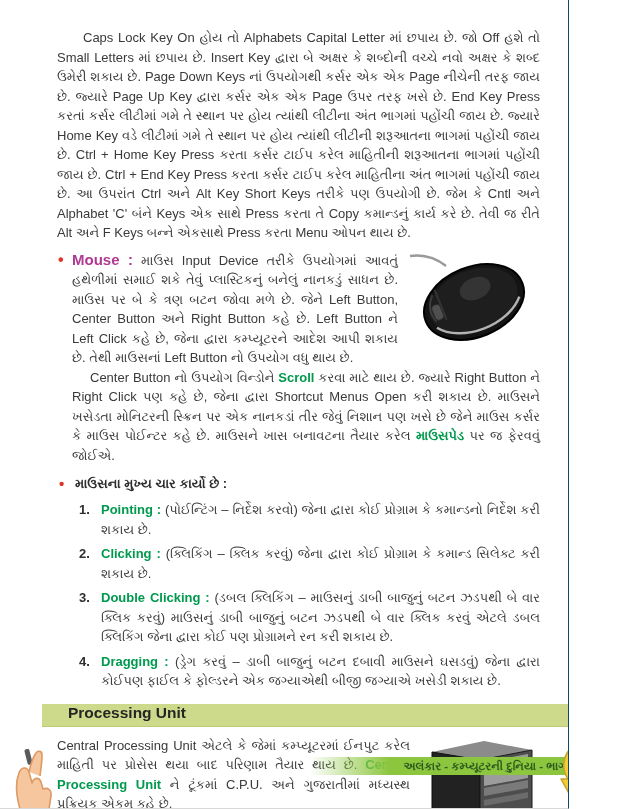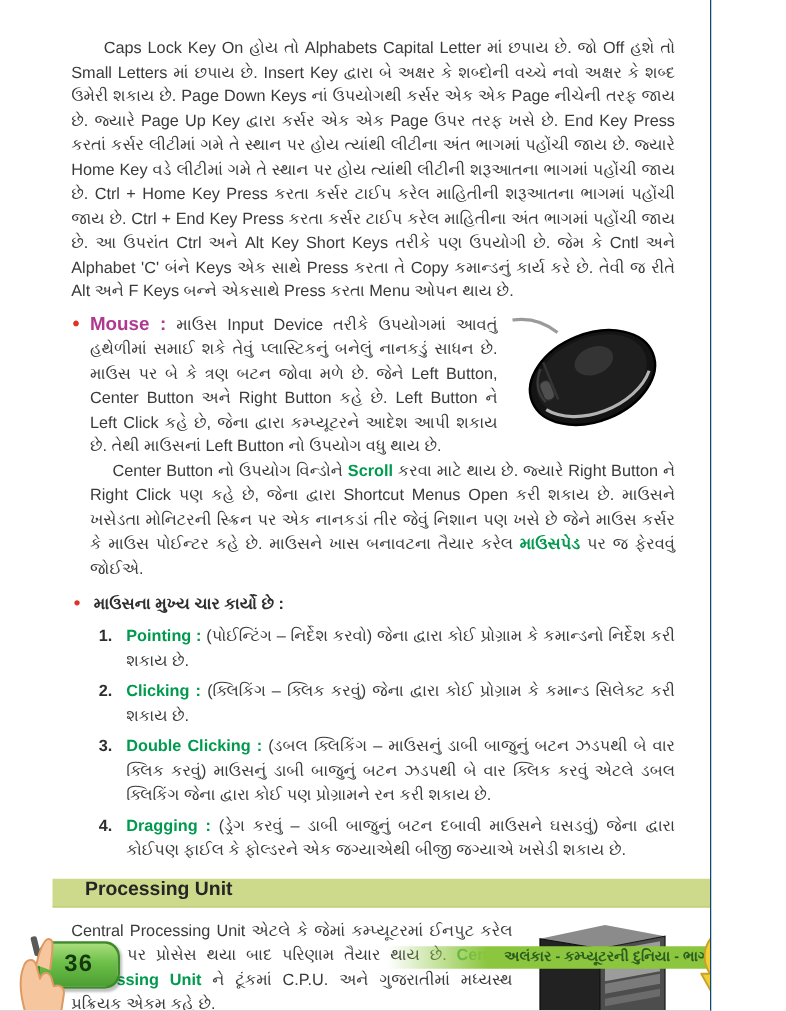--- a/index.html
+++ b/index.html
@@ -162,25 +162,20 @@
     <path d="M33,33 L33,64 A31,31 0 0 1 6,48 Z" fill="#a7abb1"></path>
     <path d="M33,33 L2,33 A31,31 0 0 1 18,6 Z" fill="#a7abb1"></path>
     <circle cx="33" cy="33" r="13" fill="#e9ebed" stroke="#9a9da3" stroke-width="1.5"></circle>
     <circle cx="33" cy="33" r="6" fill="#ffffff" stroke="#8e9196" stroke-width="1.5"></circle>
   </svg>
 
   <svg class="arrow-wrap" viewBox="0 0 26 48" aria-hidden="true">
     <path d="M14,1 C6,10 6,22 12,31 L5,31 L14,47 L24,30 L17,30 C12,21 12,10 19,2 Z" fill="#f2cd38" stroke="#c6a227" stroke-width="1.5" stroke-linejoin="round"></path>
   </svg>
 
-  <div class="badge-wrap">
-    <div class="page-badge">
-      <span class="pnum">36</span>
-    </div>
-  </div>
 
   <svg class="hand-wrap" viewBox="0 0 70 60" aria-hidden="true">
     <rect x="24" y="0" width="5" height="16" rx="2" transform="rotate(-14 26 8)" fill="#5a5a5a"></rect>
     <path d="M18,60 C14,46 13,34 17,24 C19,18 25,17 27,23 L30,34 C32,28 37,28 39,33 L41,40 C46,38 50,41 49,47 L47,60 Z" fill="#f6c79e" stroke="#dd9a64" stroke-width="1.6" stroke-linejoin="round"></path>
     <path d="M27,23 C29,14 31,8 34,4 C36,1 40,2 40,6 C40,12 39,20 38,27" fill="#f6c79e" stroke="#dd9a64" stroke-width="1.6" stroke-linejoin="round"></path>
   </svg>
 
 </div>
 
 </body></html>

